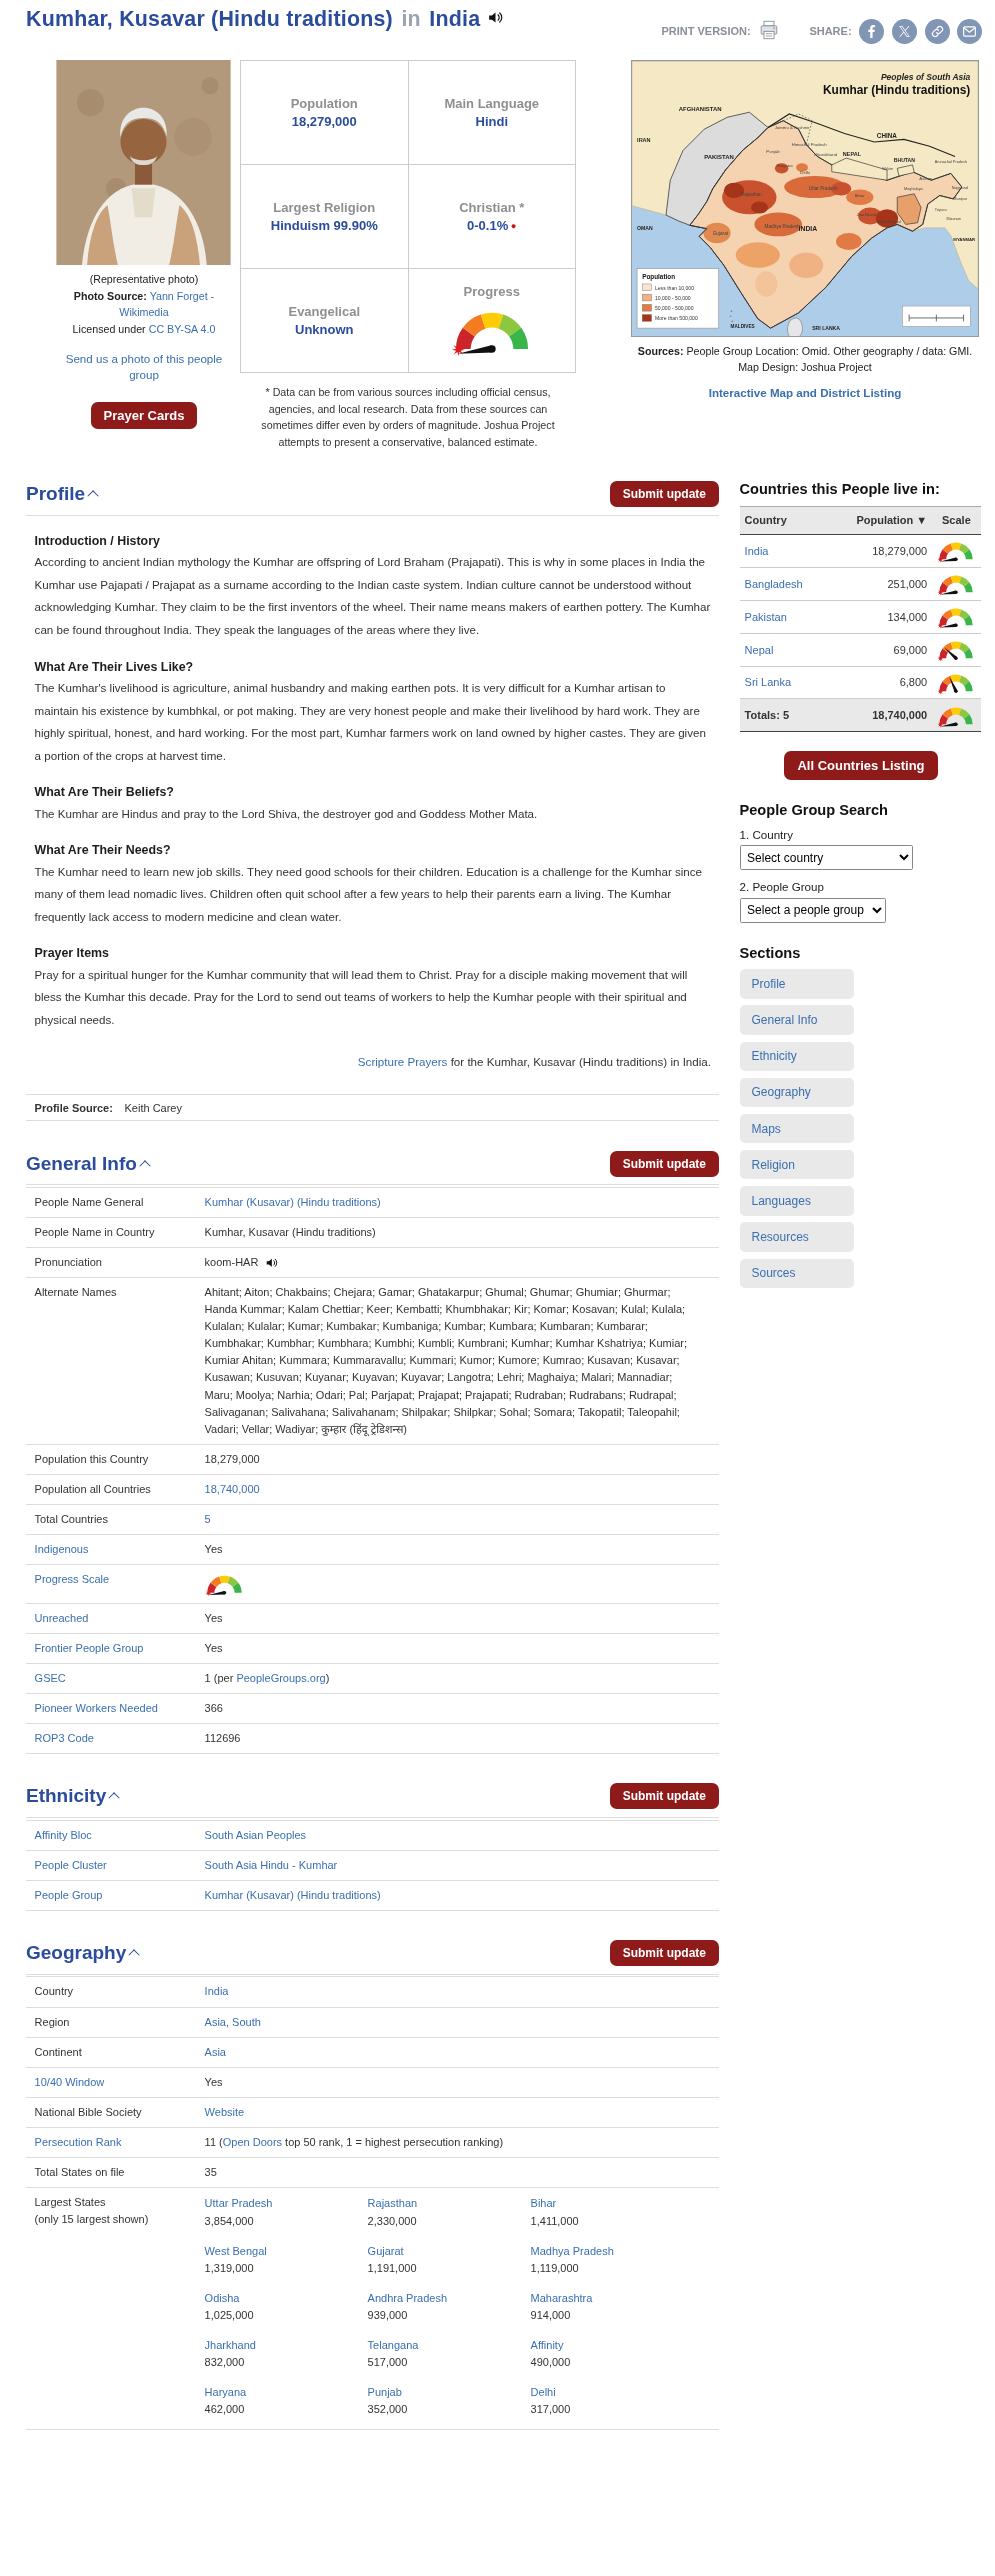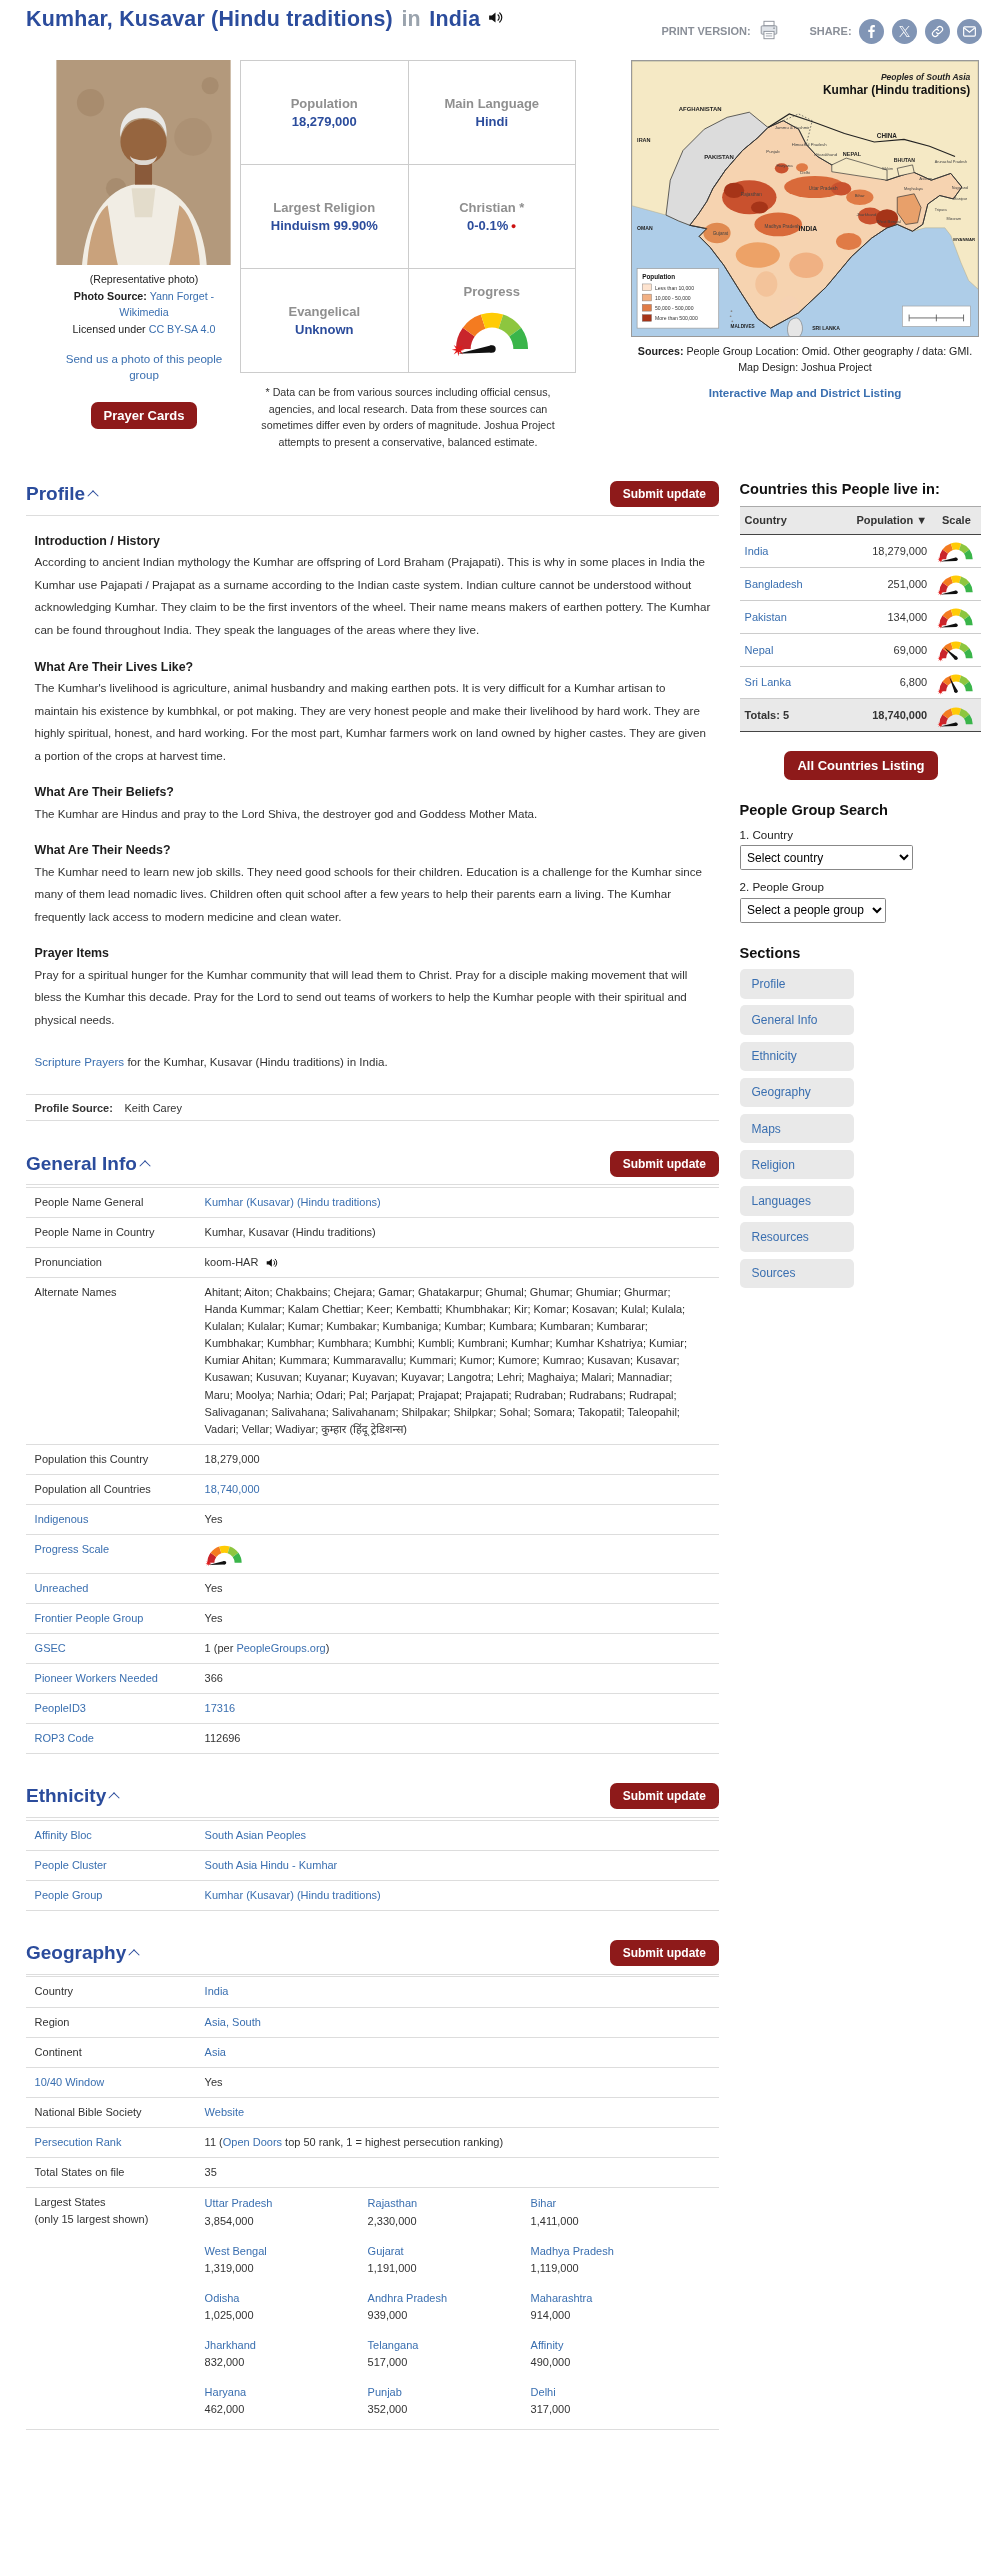--- a/index.html
+++ b/index.html
@@ -43,21 +43,21 @@
   .main { width:693px; }
   .sidebar { width:243px; }
 
   
   .sec-hdr { display:flex; justify-content:space-between; align-items:center; border-bottom:0.9px solid #ddd; padding:3.4px 0 7.7px; margin-top:26px; }
   .sec-hdr:first-child { margin-top:1.7px; }
   .sec-title { font-size:19px; color:#2b4c9c; font-weight:600; display:flex; align-items:center; gap:6px; }
   .caret { display:inline-block; width:7.7px; height:7.7px; border-left:1.7px solid #2b4c9c; border-top:1.7px solid #2b4c9c; transform:rotate(45deg) translateY(2.6px); }
   .sub-h { font-weight:700; font-size:12.4px; color:#1d1d1d; margin:18px 0 1.7px; padding-left:8.6px; }
   .para { font-size:11.6px; line-height:1.95; padding-left:8.6px; margin:3.4px 0; color:#333; max-width:685px; }
-  .scripture { margin-top:19px; }
+  .scripture { margin-top:19px;text-align:right; }
   .profile-src { border-top:0.9px solid #ddd; border-bottom:0.9px solid #ddd; margin-top:20.5px; padding:6.8px 0 6.8px 8.6px; font-size:11px; }
   .profile-src b { margin-right:8.6px; }
 
   .info-table { margin-top:1.7px; }
   .info-row { display:flex; border-top:0.9px solid #ddd; padding:6px 0 6px 8.6px; font-size:11px; line-height:1.55; }
   .info-row:last-child { border-bottom:0.9px solid #ddd; }
   .info-label { width:170px; flex-shrink:0; color:#333; }
   .info-label.lnk { color:#3a6fb0; }
   .info-label .l2 { display:block; }
   .info-value { flex:1; padding-right:5.1px; }
@@ -374,20 +374,24 @@
           </div>
           <div class="info-row">
             <div class="info-label">Population this Country</div>
             <div class="info-value"><span>18,279,000</span></div>
           </div>
           <div class="info-row">
             <div class="info-label">Population all Countries</div>
             <div class="info-value"><a>18,740,000</a></div>
           </div>
           <div class="info-row">
+            <div class="info-label">Total Countries</div>
+            <div class="info-value"><a>5</a></div>
+          </div>
+          <div class="info-row">
             <div class="info-label lnk">Indigenous</div>
             <div class="info-value"><span>Yes</span></div>
           </div>
           <div class="info-row">
             <div class="info-label lnk">Progress Scale</div>
             <div class="info-value"><svg viewBox="0 0 100 66" width="39" class="gauge">
                 <path d="M6 55.99999999999999 A44 44 0 0 1 14.403252247502316 30.137448899131176 L28.965558146251368 40.7175834403957 A26 26 0 0 0 24 56 Z" fill="#c9252b"></path>
                 <path d="M14.403252247502316 30.137448899131176 A44 44 0 0 1 36.403252247502316 14.15351328301324 L41.96555814625137 31.272530576326005 A26 26 0 0 0 28.965558146251368 40.7175834403957 Z" fill="#f47b20"></path>
                 <path d="M36.403252247502316 14.15351328301324 A44 44 0 0 1 63.59674775249769 14.153513283013247 L58.03444185374863 31.27253057632601 A26 26 0 0 0 41.96555814625137 31.272530576326005 Z" fill="#ffcb05"></path>
                 <path d="M63.59674775249769 14.153513283013247 A44 44 0 0 1 85.59674775249769 30.137448899131183 L71.03444185374863 40.7175834403957 A26 26 0 0 0 58.03444185374863 31.27253057632601 Z" fill="#8dc63f"></path>
@@ -405,24 +409,20 @@
             <div class="info-label lnk">Frontier People Group</div>
             <div class="info-value"><span>Yes</span></div>
           </div>
           <div class="info-row">
             <div class="info-label lnk">GSEC</div>
             <div class="info-value"><span>1  (per </span><a>PeopleGroups.org</a><span>)</span></div>
           </div>
           <div class="info-row">
             <div class="info-label lnk">Pioneer Workers Needed</div>
             <div class="info-value"><span>366</span></div>
-          </div>
-          <div class="info-row">
-            <div class="info-label lnk">PeopleID3</div>
-            <div class="info-value"><a>17316</a></div>
           </div>
           <div class="info-row">
             <div class="info-label lnk">ROP3 Code</div>
             <div class="info-value"><span>112696</span></div>
           </div>
         </div>
 
       <div class="sec-hdr">
         <span class="sec-title">
             <span>Ethnicity</span>

